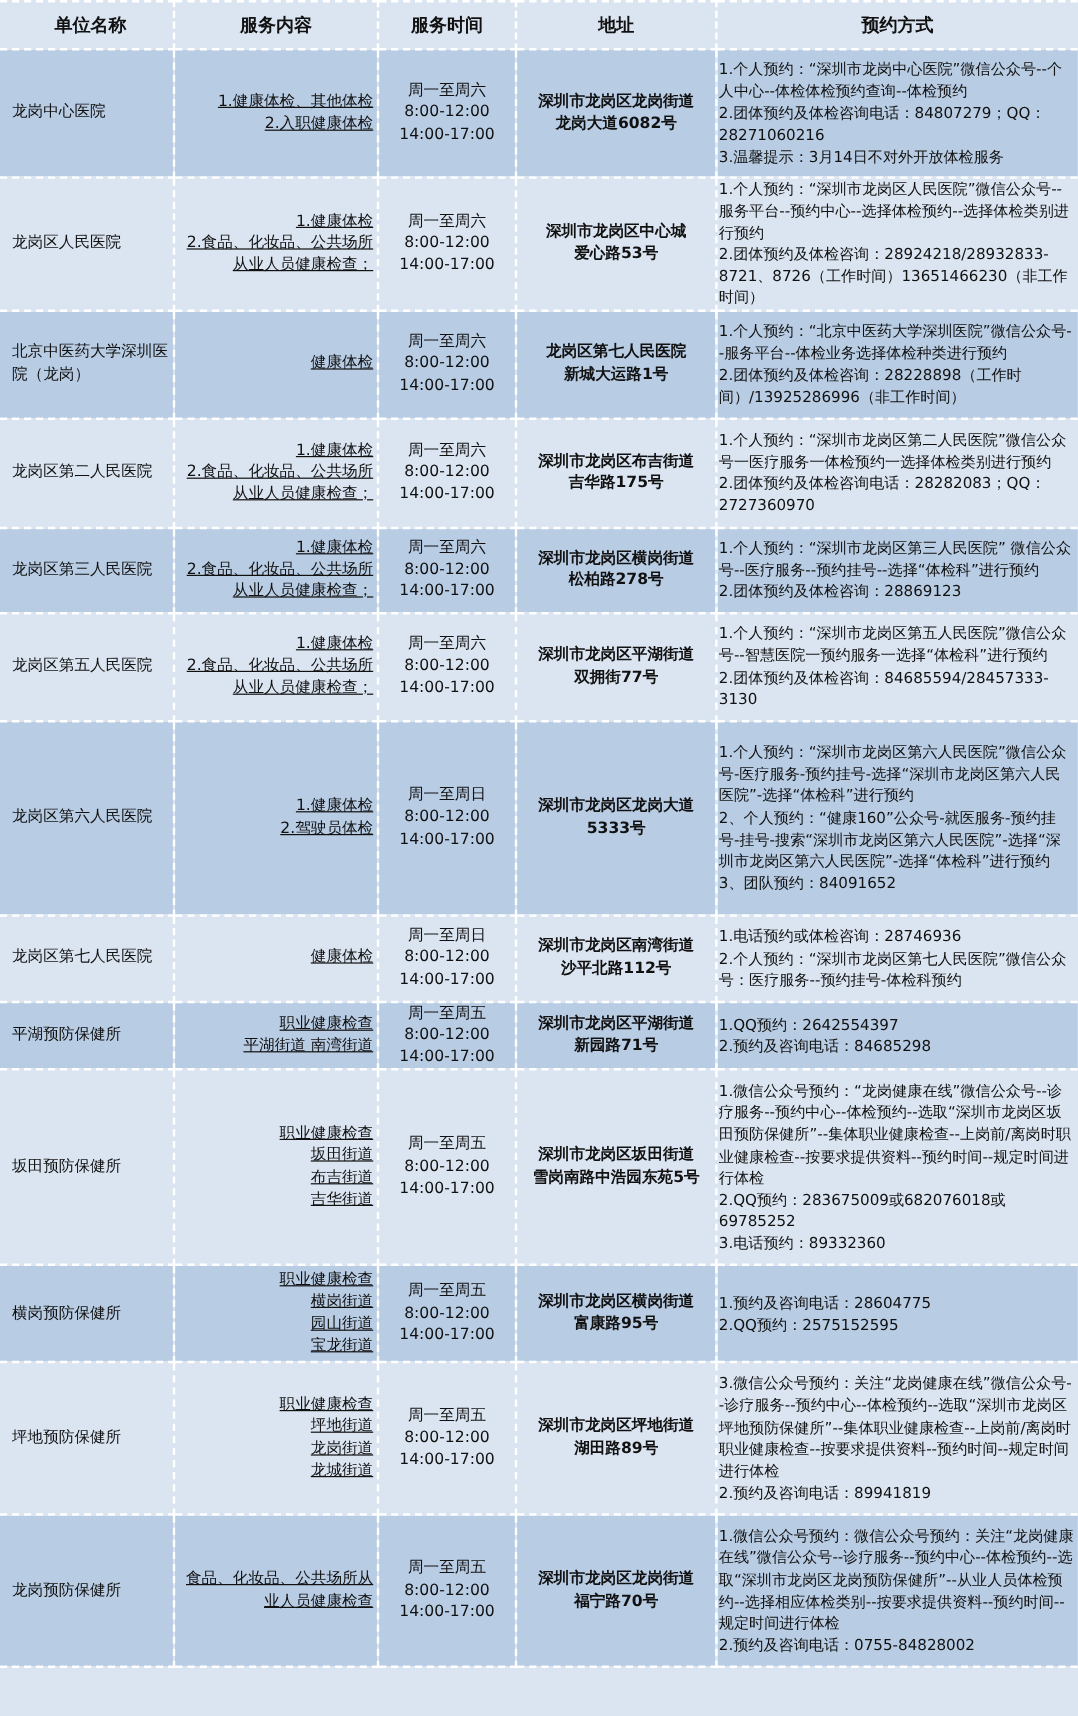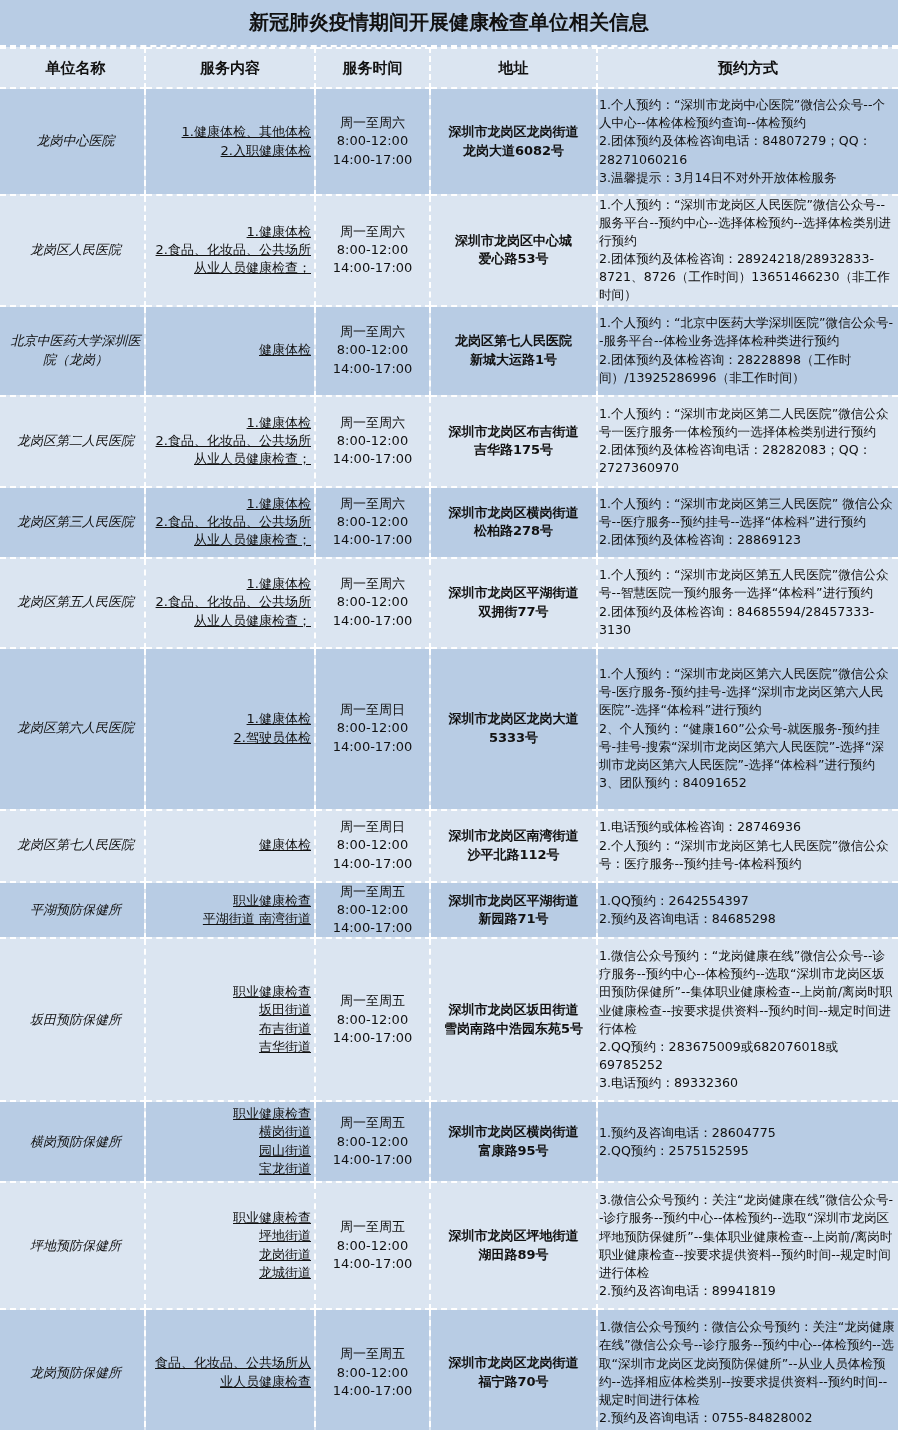--- a/index.html
+++ b/index.html
@@ -19,34 +19,33 @@
   table { border-collapse: collapse; width: 898px; table-layout: fixed; }
   td, th {
     border: 2px dashed #ffffff;
     font-size: 13px; line-height: 18.2px;
     padding: 0 3px; vertical-align: middle;
     overflow: hidden; box-sizing: border-box;
   }
   th { font-size: 15px; font-weight: bold; background: #dbe5f1; height: 40px; text-align: center; }
   tr.dark td { background: #b8cce4; }
   tr.light td { background: #dbe5f1; }
-  td.c-name { text-align: center; font-style: italic; }
+  td.c-name { text-align: left; }
   td.c-svc { text-align: right; text-decoration: underline; }
   td.c-time { text-align: center; }
   td.c-addr { text-align: center; font-weight: bold; }
   td.c-book { text-align: left; font-size: 12.6px; line-height: 18.1px; padding-left: 1px; padding-right: 2px; }
   .line { display: block; white-space: pre-wrap; }
   td:first-child, th:first-child { border-left: none; padding-left: 10px; }
   td:last-child, th:last-child { border-right: none; }
 </style>
 </head>
 <body>
 
 <div class="sheet">
-  <div class="title">新冠肺炎疫情期间开展健康检查单位相关信息</div>
   <table>
     <colgroup>
       <col style="width:145px">
       <col style="width:170px">
       <col style="width:115px">
       <col style="width:167px">
       <col style="width:301px">
     </colgroup>
     <thead>
       <tr>

